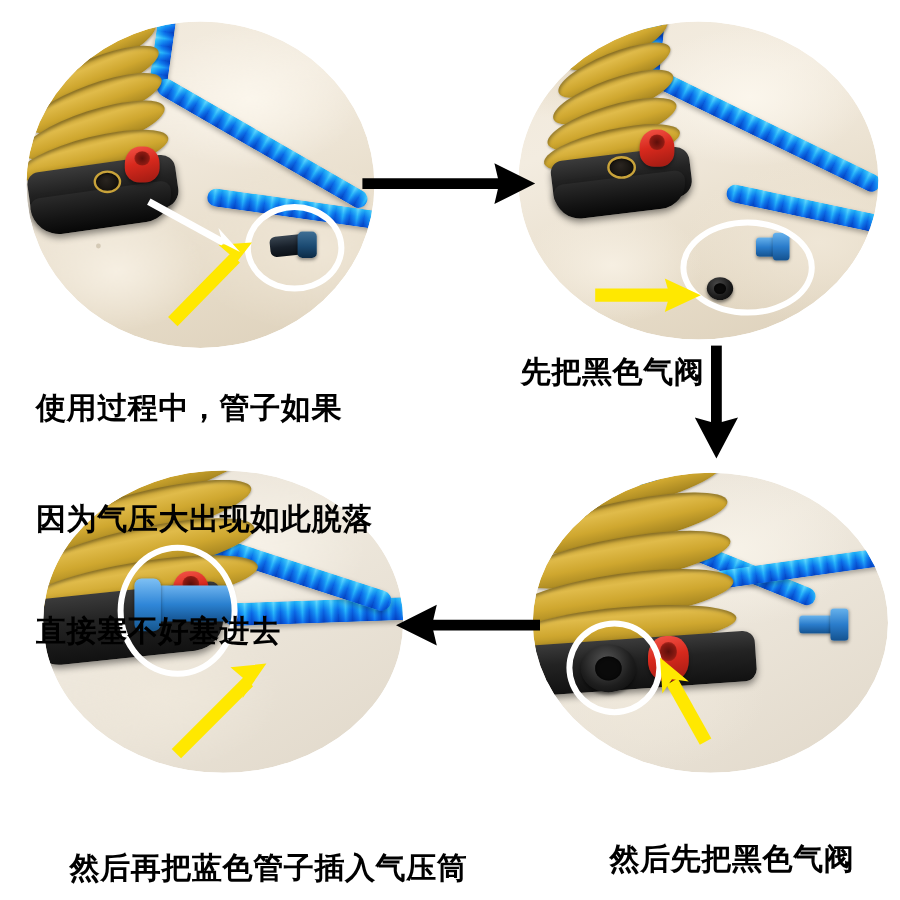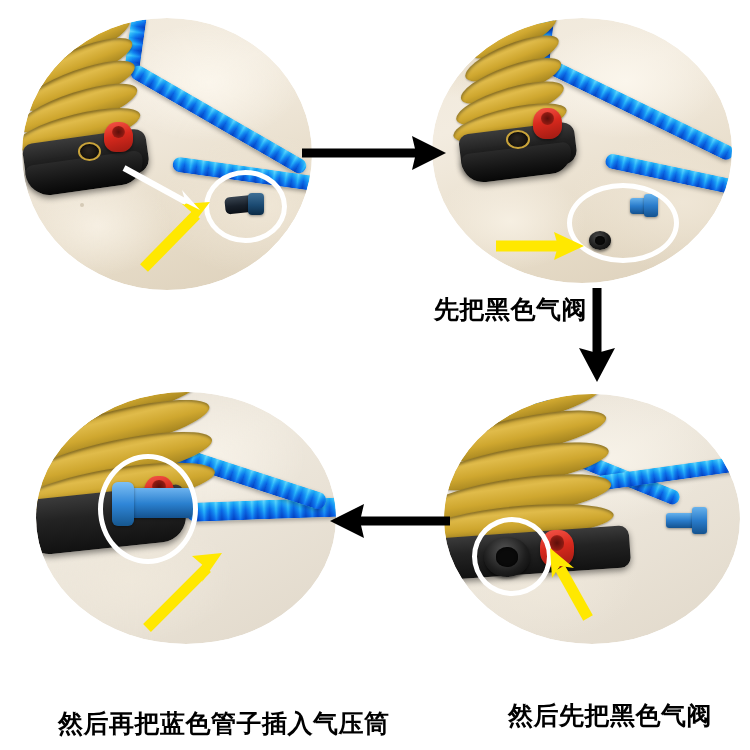--- a/index.html
+++ b/index.html
@@ -289,20 +289,23 @@
       <polygon points="550,548 552,578 560,566 574,568" fill="#ffe800"></polygon>
     </g>
 
     <g>
       <line x1="147" y1="628" x2="207" y2="568" stroke="#ffe800" stroke-width="11"></line>
       <polygon points="222,553 192,556 206,568 202,582" fill="#ffe800"></polygon>
     </g>
   </svg>
 
   <div class="caption" style="left:30px;top:262px;">
+    <div>使用过程中，管子如果</div>
+    <div>因为气压大出现如此脱落</div>
+    <div>直接塞不好塞进去</div>
   </div>
 
   <div class="caption" style="left:390px;top:232px;margin-left:44px;">
     <div>先把黑色气阀</div>
   </div>
 
   <div class="caption" style="left:508px;top:638px;">
     <div>然后先把黑色气阀</div>
     
   </div>

